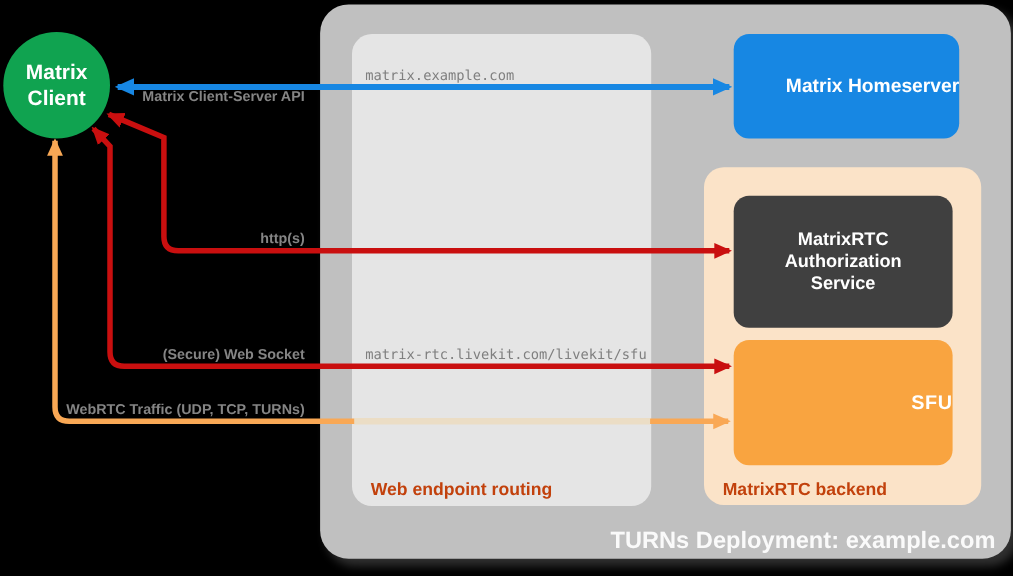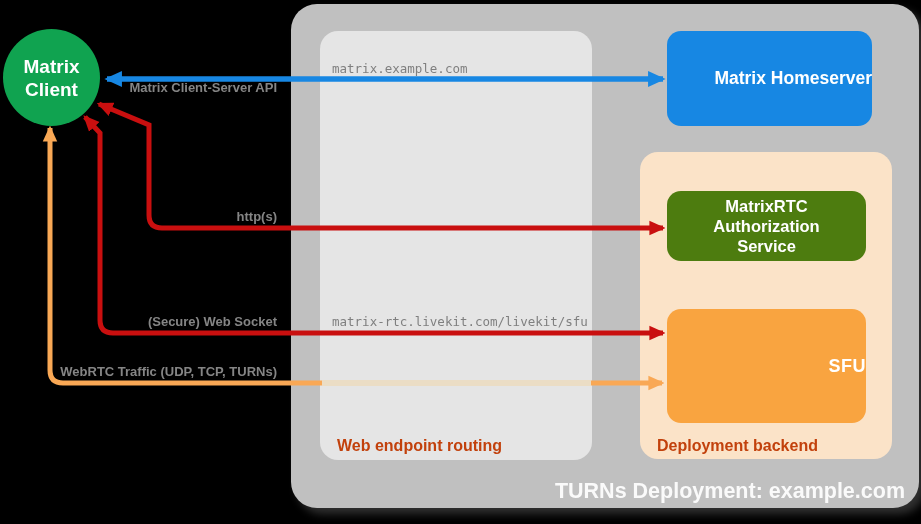--- a/index.html
+++ b/index.html
@@ -10,21 +10,21 @@
   .abs{position:absolute;}
   
   .outer-box{left:291px;top:4px;width:628px;height:504px;border-radius:26px;
     background:#C0C0C0;box-shadow:6px 6px 9px rgba(95,95,95,.5);}
   .routing-box{left:320px;top:31px;width:272px;height:429px;border-radius:18px;background:#E5E5E5;}
   .backend-box{left:640px;top:152px;width:252px;height:307px;border-radius:18px;background:#FBE3C8;}
   
   .node{display:flex;align-items:center;justify-content:flex-end;text-align:center;
     color:#fff;font-weight:bold;border-radius:14px;}
   .homeserver{left:667px;top:31px;width:205px;height:95px;background:#1787E3;font-size:17.5px;}
-  .auth{left:667px;top:191px;width:199px;height:70px;background:#4d7c0f;font-size:16.5px;line-height:20px;padding:0 22px;box-sizing:border-box;}
+  .auth{left:667px;top:178px;width:199px;height:120px;background:#404040;font-size:16.5px;line-height:20px;padding:0 22px;box-sizing:border-box;}
   .sfu{left:667px;top:309px;width:199px;height:114px;background:#F9A440;font-size:18px;letter-spacing:.5px;}
   .client-circle{left:3px;top:29px;width:97px;height:97px;border-radius:50%;background:#10A350;
     display:flex;align-items:center;justify-content:center;text-align:center;
     color:#fff;font-weight:bold;font-size:19px;line-height:23px;padding:0 14px;box-sizing:border-box;}
   
   .region-label{font-weight:bold;font-size:16px;color:#c2410c;white-space:nowrap;}
   .routing-label{left:337px;top:437px;}
   .backend-label{left:657px;top:437px;}
   .deployment-title{right:16px;top:479px;font-weight:bold;font-size:21.5px;color:#FAFAFA;white-space:nowrap;}
   
@@ -91,16 +91,16 @@
 
   <div class="abs endpoint ep-0">matrix.example.com</div>
   <div class="abs endpoint ep-2">matrix-rtc.livekit.com/livekit/sfu</div>
 
   <div class="abs conn-label lbl-api">Matrix Client-Server API</div>
   <div class="abs conn-label lbl-http">http(s)</div>
   <div class="abs conn-label lbl-webrtc">WebRTC Traffic (UDP, TCP, TURNs)</div>
   <div class="abs conn-label lbl-ws">(Secure) Web Socket</div>
 
   <div class="abs region-label routing-label">Web endpoint routing</div>
-  <div class="abs region-label backend-label">Deployment backend</div>
+  <div class="abs region-label backend-label">MatrixRTC backend</div>
   <div class="abs deployment-title">TURNs Deployment: example.com</div>
 
 </div>
 
 </body></html>

